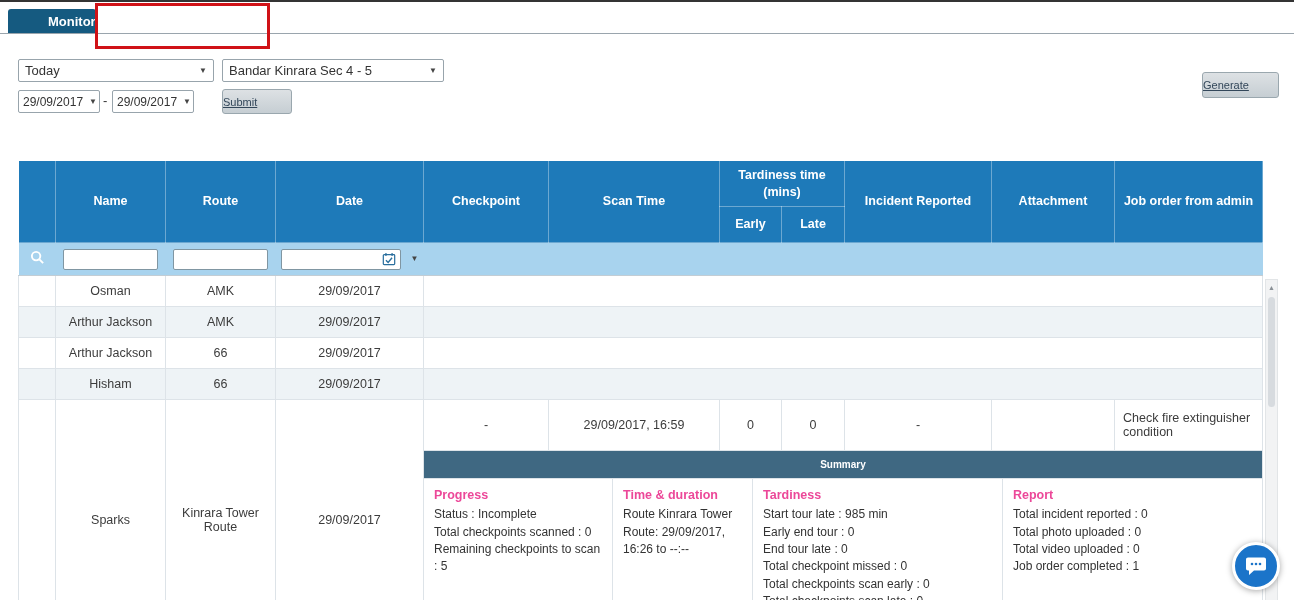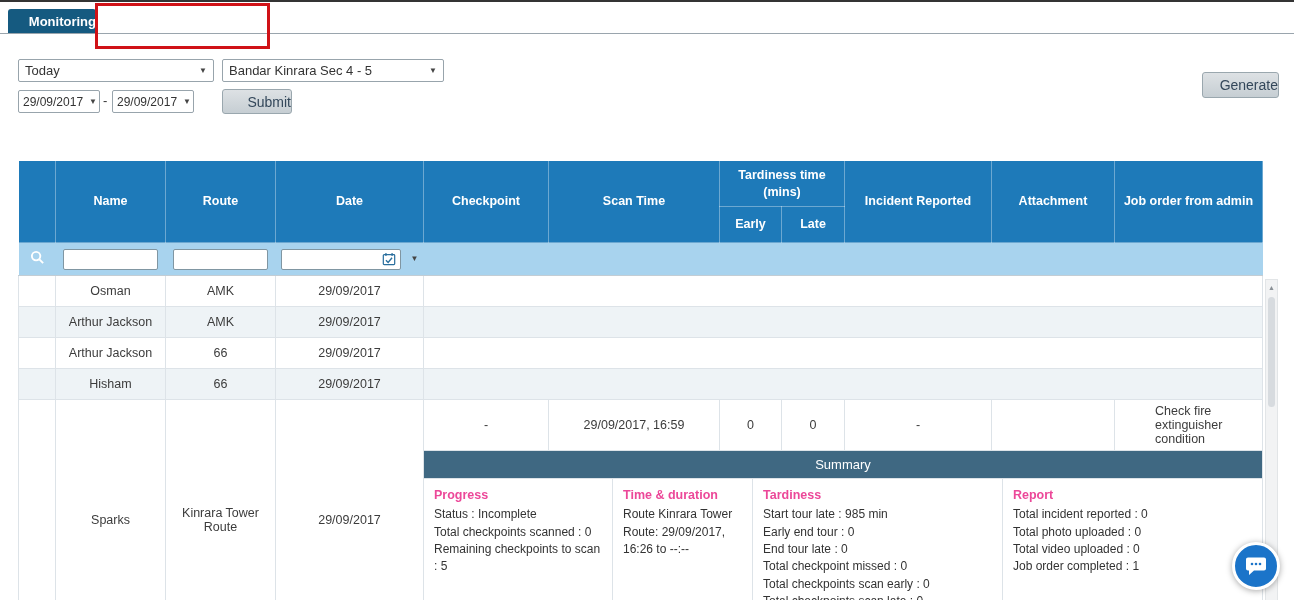--- a/index.html
+++ b/index.html
@@ -1,41 +1,41 @@
 <!DOCTYPE html>
 <html><head>
 <meta charset="utf-8">
 <style>
   * { margin:0; padding:0; box-sizing:border-box; font-family:"Liberation Sans", sans-serif; }
   html,body { width:1294px; height:600px; overflow:hidden; background:#fff; }
   .page { position:relative; width:1294px; height:600px; background:#fff; overflow:hidden; border-top:2px solid #343434; }
 
   
-  .tab { position:absolute; display:flex; align-items:center; justify-content:flex-end;
-         font-weight:bold; font-size:13px; cursor:pointer; border-radius:3px 3px 0 0; }
+  .tab { position:absolute; display:flex; align-items:center; justify-content:flex-start;
+         font-weight:bold; font-size:13px; cursor:pointer; border-radius:3px 3px 0 0;padding-left:40px; }
   .tab-monitoring { left:8px; top:7px; width:88px; height:25px; background:#155a80; color:#fff; }
   .tab-patrol { left:104px; top:4px; width:132px; height:29px; background:#fff; color:#333;
                 border:1px solid #9aa5ad; border-bottom:none; z-index:2; }
   .tab-line { position:absolute; left:0; top:31px; width:1294px; height:1px; background:#9aa5ad; }
   .annotation-box { position:absolute; left:95px; top:1px; width:175px; height:46px;
                     border:3px solid #d01217; z-index:6; pointer-events:none; }
 
   
   .select { position:absolute; height:23px; background:#fff; border:1px solid #98a4ac; border-radius:2px;
             display:flex; align-items:center; justify-content:space-between; padding:0 6px;
             font-size:13px; color:#333; cursor:pointer; }
   .caret { font-size:8px; color:#444; margin-left:6px; line-height:1; }
   .sel-period { left:18px; top:57px; width:196px; }
   .sel-site { left:222px; top:57px; width:222px; }
   .sel-date-from { left:18px; top:88px; width:82px; font-size:12px; padding:0 4px; }
   .sel-date-to { left:112px; top:88px; width:82px; font-size:12px; padding:0 4px; }
   .date-dash { position:absolute; left:103px; top:91px; font-size:13px; color:#333; }
-  .btn { position:absolute; display:flex; align-items:center; justify-content:flex-end;
+  .btn { position:absolute; display:flex; align-items:center; justify-content:flex-start;
          background:linear-gradient(#dde1e4,#c6ced3); border:1px solid #9aa7ae; border-radius:3px;
-         font-size:14px; color:#33475a; cursor:pointer; }
+         font-size:11px; color:#33475a; cursor:pointer;text-decoration:underline; }
   .btn-submit { left:222px; top:87px; width:70px; height:25px; }
   .btn-generate { right:15px; top:70px; width:77px; height:26px; }
 
   
   .display-row { position:absolute; left:18px; top:129px; display:flex; align-items:center;
                  font-size:13px; color:#444; }
   .display-row .opt-label { margin-right:75px; color:#555; }
   .display-row .opt { margin-right:28px; cursor:pointer; color:#333; }
   .check { color:#1e7ab9; font-weight:bold; margin-left:4px; }
 
@@ -55,25 +55,25 @@
   tr.row-alt td { background:#eef3f6; }
   tr.row-plain td { background:#fff; }
   td.expanded-content { padding:0; vertical-align:top; background:#fff; }
   tr.expanded-row td { height:auto; }
   tr.expanded-row .left-cell { background:#fff; }
 
   .cp-grid { display:grid; grid-template-columns:125px 171px 62px 63px 147px 123px 1fr;
              border-bottom:1px solid #dde3e8; }
   .cp-cell { min-height:50px; display:flex; align-items:center; justify-content:center;
              border-right:1px solid #dde3e8; font-size:12.5px; color:#3c3c3c; }
-  .cp-cell:last-child { border-right:none;margin-left:32px; }
+  .cp-cell:last-child { border-right:none; }
   .cp-job { justify-content:flex-start; text-align:left; padding:4px 8px; }
 
   .summary-head { height:28px; background:#3f6882; color:#fff; display:flex; align-items:center;
-                  justify-content:center; font-weight:normal; font-size:13px;
+                  justify-content:center; font-weight:bold; font-size:10px;
                   border-bottom:1px solid #dde3e8; }
   .summary-body { display:grid; grid-template-columns:189px 140px 250px 1fr; min-height:160px; }
   .summary-col { padding:7px 10px; border-right:1px solid #dde3e8; font-size:12px; line-height:1.45;
                  color:#333; text-align:left; }
   .summary-col:last-child { border-right:none; }
   .summary-title { font-weight:bold; font-size:12.5px; color:#ec4899; margin-bottom:2px; }
 
   
   .scrollbar { position:absolute; right:16px; top:277px; width:13px; height:322px;
                background:#f2f3f4; border:1px solid #e2e5e7; }

